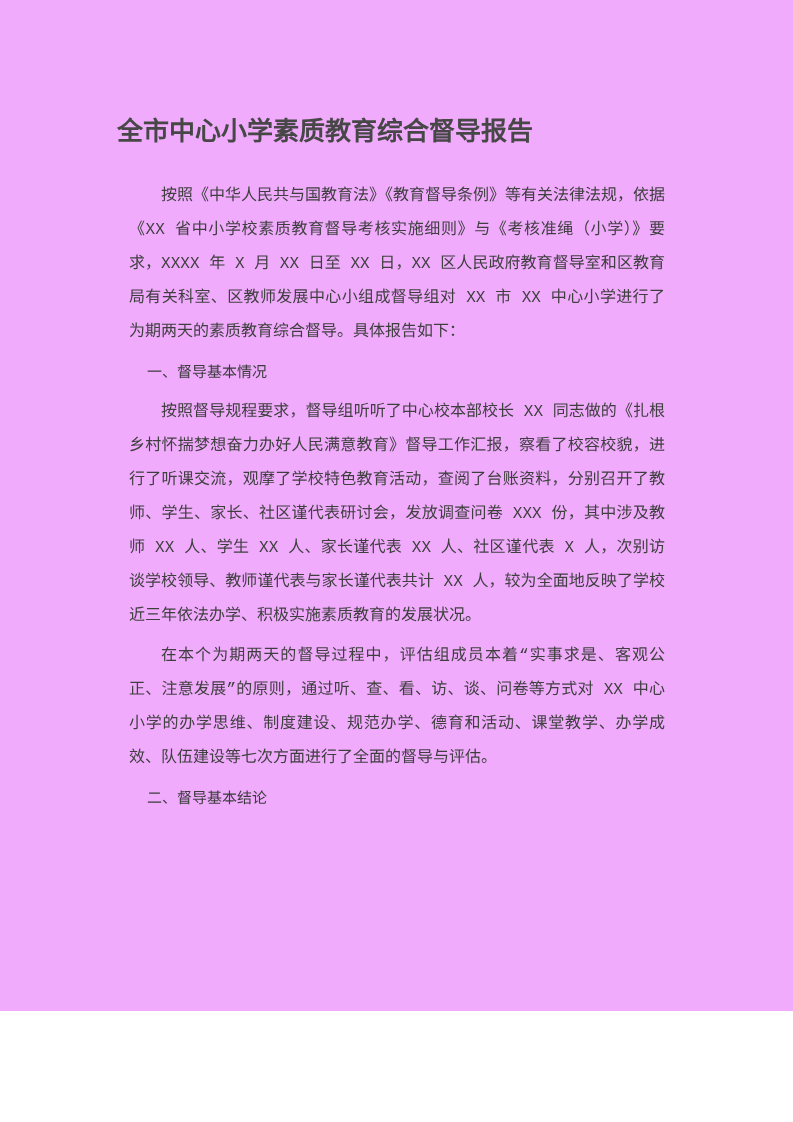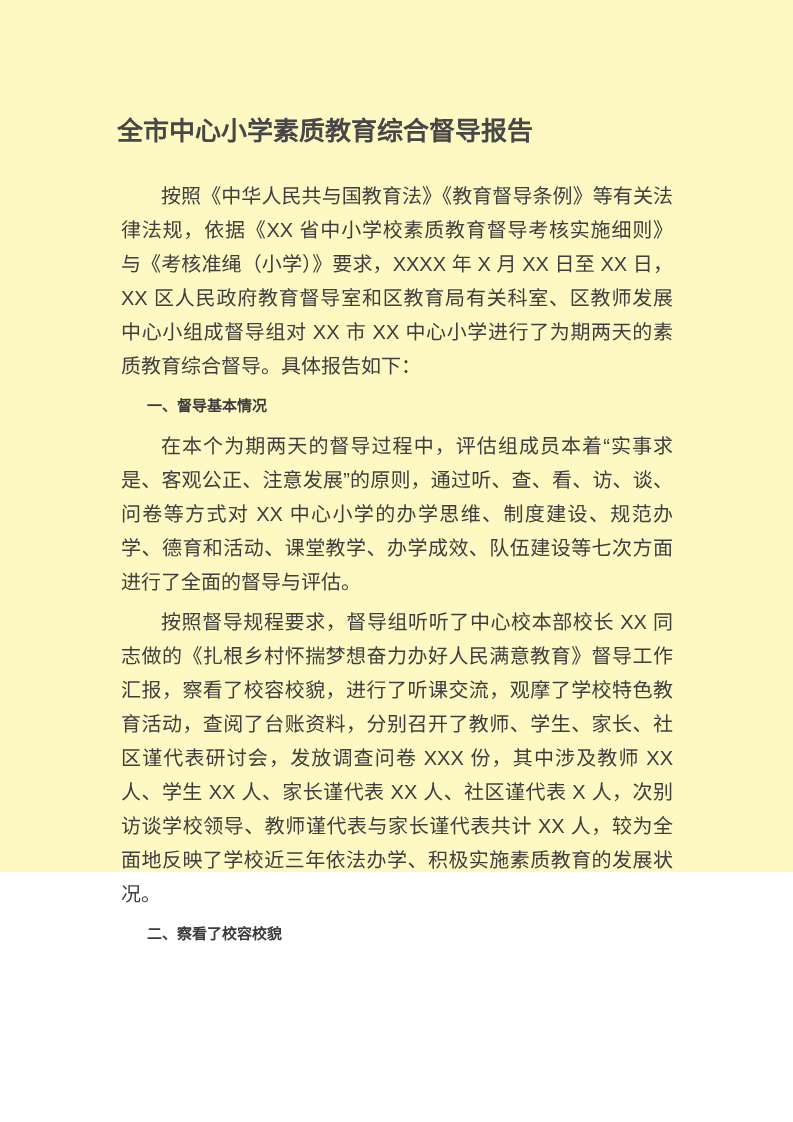--- a/index.html
+++ b/index.html
@@ -8,64 +8,64 @@
     background: #ffffff;
   }
   body {
     width: 793px;
     height: 1122px;
     overflow: hidden;
   }
   .page {
     box-sizing: border-box;
     width: 793px;
-    height: 872px;
-    background: #fef9c3;
+    height: 1011px;
+    background: #f0abfc;
     padding: 113px 116px 8px 117px;
   }
   .doc-title {
     font-family: "Liberation Sans", "DejaVu Sans", sans-serif;
     font-size: 26px;
     font-weight: 700;
     color: #474747;
     line-height: 36px;
     margin: 0 0 30px 0;
     text-align: left;
   }
   .body-para {
-    font-family: Liberation Sans, sans-serif;
-    font-size: 20px;
+    font-family: Liberation Mono, monospace;
+    font-size: 16px;
     line-height: 34px;
     color: #3f3f3f;
     text-align: justify;
     text-indent: 2em;
-    margin: 6px 4px;
+    margin: 6px 12px;
     word-break: normal;
     overflow-wrap: break-word;
   }
   .section-heading {
     font-family: "Liberation Sans", "DejaVu Sans", sans-serif;
     font-size: 15px;
-    font-weight: 700;
+    font-weight: 400;
     color: #3c3c3c;
     line-height: 34px;
     text-indent: 2em;
     margin: 6px 0;
   }
 </style>
 </head>
 <body>
 
 <div class="page">
   <h1 class="doc-title">全市中心小学素质教育综合督导报告</h1>
 
   <p class="body-para">按照《中华人民共与国教育法》《教育督导条例》等有关法律法规，依据《XX 省中小学校素质教育督导考核实施细则》与《考核准绳（小学）》要求，XXXX 年 X 月 XX 日至 XX 日，XX 区人民政府教育督导室和区教育局有关科室、区教师发展中心小组成督导组对 XX 市 XX 中心小学进行了为期两天的素质教育综合督导。具体报告如下：</p>
 
   <h2 class="section-heading">一、督导基本情况</h2>
 
+  <p class="body-para">按照督导规程要求，督导组听听了中心校本部校长 XX 同志做的《扎根乡村怀揣梦想奋力办好人民满意教育》督导工作汇报，察看了校容校貌，进行了听课交流，观摩了学校特色教育活动，查阅了台账资料，分别召开了教师、学生、家长、社区谨代表研讨会，发放调查问卷 XXX 份，其中涉及教师 XX 人、学生 XX 人、家长谨代表 XX 人、社区谨代表 X 人，次别访谈学校领导、教师谨代表与家长谨代表共计 XX 人，较为全面地反映了学校近三年依法办学、积极实施素质教育的发展状况。</p>
+
   <p class="body-para">在本个为期两天的督导过程中，评估组成员本着“实事求是、客观公正、注意发展”的原则，通过听、查、看、访、谈、问卷等方式对 XX 中心小学的办学思维、制度建设、规范办学、德育和活动、课堂教学、办学成效、队伍建设等七次方面进行了全面的督导与评估。</p>
 
-  <p class="body-para">按照督导规程要求，督导组听听了中心校本部校长 XX 同志做的《扎根乡村怀揣梦想奋力办好人民满意教育》督导工作汇报，察看了校容校貌，进行了听课交流，观摩了学校特色教育活动，查阅了台账资料，分别召开了教师、学生、家长、社区谨代表研讨会，发放调查问卷 XXX 份，其中涉及教师 XX 人、学生 XX 人、家长谨代表 XX 人、社区谨代表 X 人，次别访谈学校领导、教师谨代表与家长谨代表共计 XX 人，较为全面地反映了学校近三年依法办学、积极实施素质教育的发展状况。</p>
-
-  <h2 class="section-heading">二、察看了校容校貌</h2>
+  <h2 class="section-heading">二、督导基本结论</h2>
 
 
 </div>
 
 </body></html>

